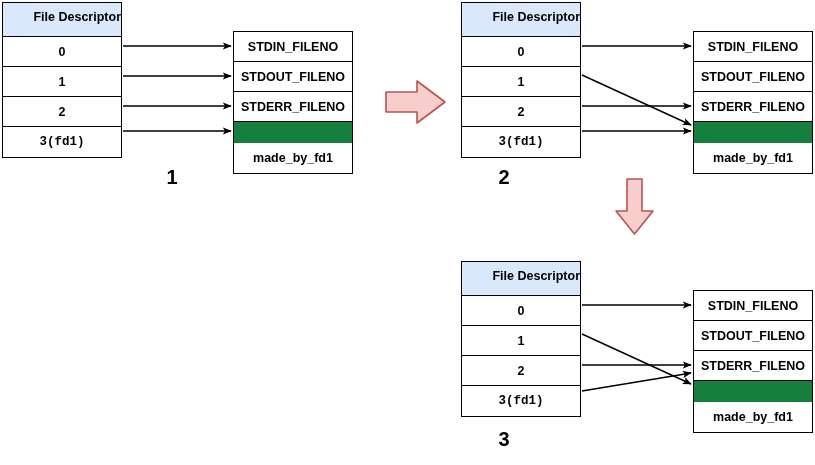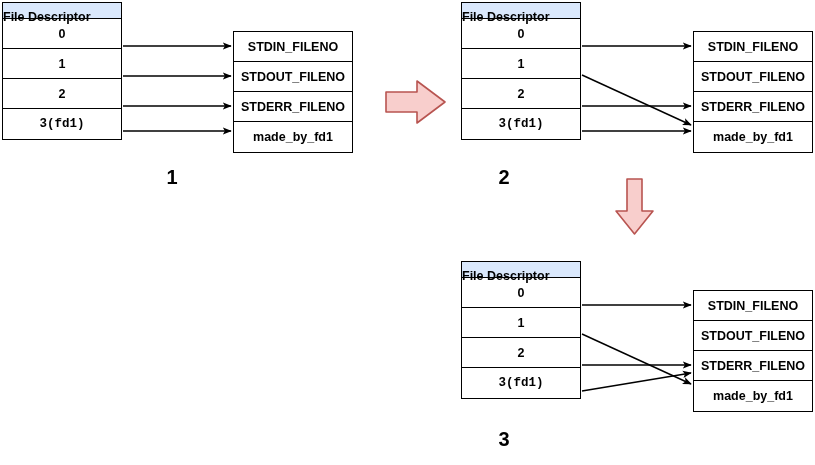--- a/index.html
+++ b/index.html
@@ -22,23 +22,23 @@
     position: absolute;
   }
   .fd-table {
     position: absolute;
     width: 120px;
     border: 1.4px solid #000000;
     box-sizing: border-box;
     background: #ffffff;
   }
   .fd-header {
-    height: 16px;
+    height: 34px;
     line-height: 28px;
-    text-align: left;
+    text-align: right;
     font-size: 12.5px;
     font-weight: bold;
     background: #dae8fc;
     border-bottom: 1.4px solid #000000;
     box-sizing: border-box;
     color: #000000;
   }
   .fd-row {
     height: 30px;
     line-height: 30px;
@@ -66,20 +66,21 @@
     text-align: center;
     font-size: 12.5px;
     font-weight: bold;
     border-bottom: 1.4px solid #000000;
     box-sizing: border-box;
     background: #ffffff;
     white-space: nowrap;
   }
   .target-row.last {
     border-bottom: none;
+    margin-top: 21px;
   }
   .arrow-layer {
     position: absolute;
     left: 0;
     top: 0;
     pointer-events: none;
   }
   .step-label {
     position: absolute;
     font-size: 20px;

